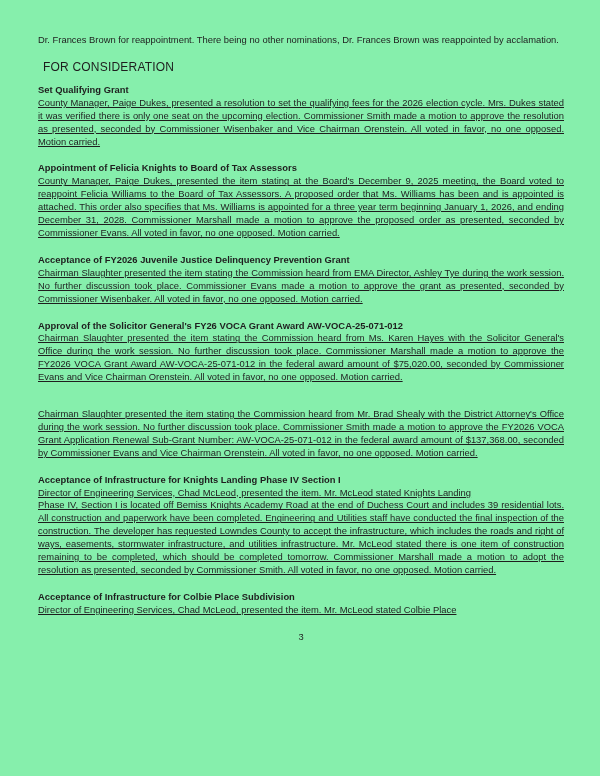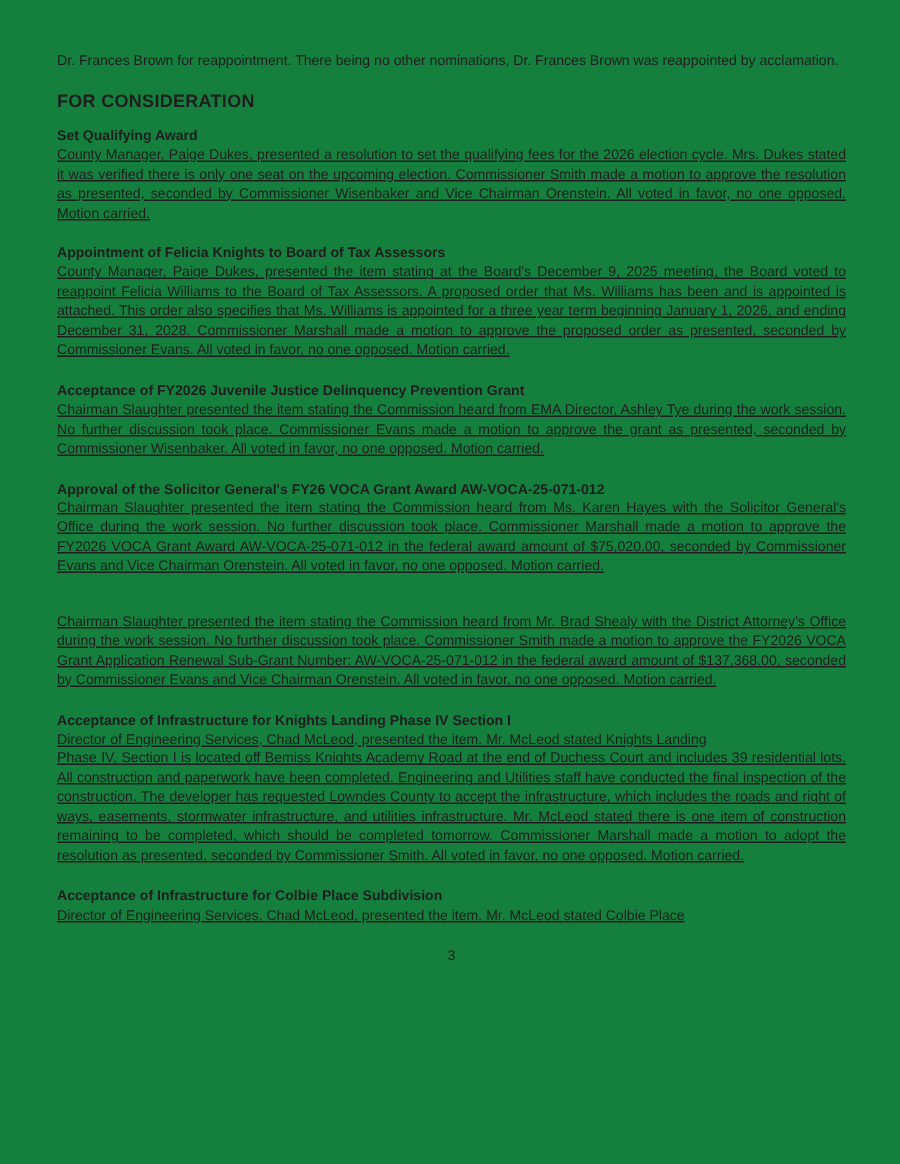--- a/index.html
+++ b/index.html
@@ -1,37 +1,37 @@
 <!DOCTYPE html>
 <html><head>
 <meta charset="utf-8">
 <style>
   html, body { margin: 0; padding: 0; background: #e8e8e8; }
   .page {
     position: relative;
     width: 600px;
     height: 776px;
     margin: 0 auto;
-    background: #15803d;
+    background: #86efac;
     box-sizing: border-box;
     padding: 34px 36px 0 38px;
     overflow: hidden;
     font-family: "Liberation Sans", sans-serif;
     color: #1e1e1e;
   }
   .body-text { font-size: 9.4px; line-height: 12.9px; }
   .intro {
     text-align: justify;
     margin: 0 0 13px 0;
   }
   .main-heading {
     font-size: 12px;
-    font-weight: bold;
+    font-weight: normal;
     letter-spacing: 0.2px;
-    margin: 0 0 10px 0;
+    margin: 0 0 10px 5px;
   }
   .section { margin: 0 0 14px 0; }
   .section:nth-of-type(5) { margin-top: 24px; }
   .section-title { font-weight: bold; }
   .section-title div { line-height: 12.9px; }
   .para { text-align: justify; text-decoration: underline; }
   .page-number {
     text-align: center;
     font-size: 9.4px;
     margin-top: 1px;
@@ -41,21 +41,21 @@
 <body>
 
 <div class="page">
   <div class="body-text intro">Dr. Frances Brown for reappointment. There being no other nominations, Dr. Frances Brown was reappointed by acclamation.</div>
 
   <div class="main-heading">FOR CONSIDERATION</div>
 
   <div class="body-text">
   <div class="section">
     <div class="section-title">
-          <div>Set Qualifying Award</div>
+          <div>Set Qualifying Grant</div>
         </div>
     <div>
           <div class="para">County Manager, Paige Dukes, presented a resolution to set the qualifying fees for the 2026 election cycle. Mrs. Dukes stated it was verified there is only one seat on the upcoming election. Commissioner Smith made a motion to approve the resolution as presented, seconded by Commissioner Wisenbaker and Vice Chairman Orenstein. All voted in favor, no one opposed. Motion carried.</div>
         </div>
   </div>
 
   <div class="section">
     <div class="section-title">
           <div>Appointment of Felicia Knights to Board of Tax Assessors</div>
         </div>

